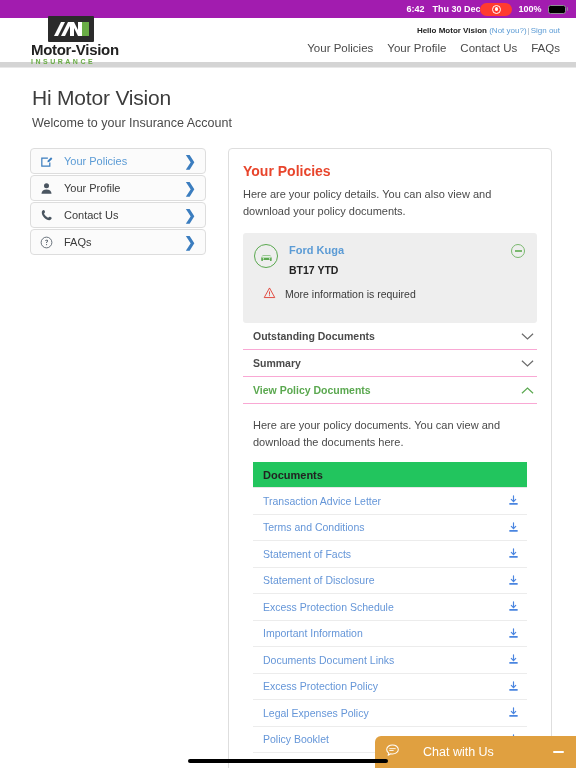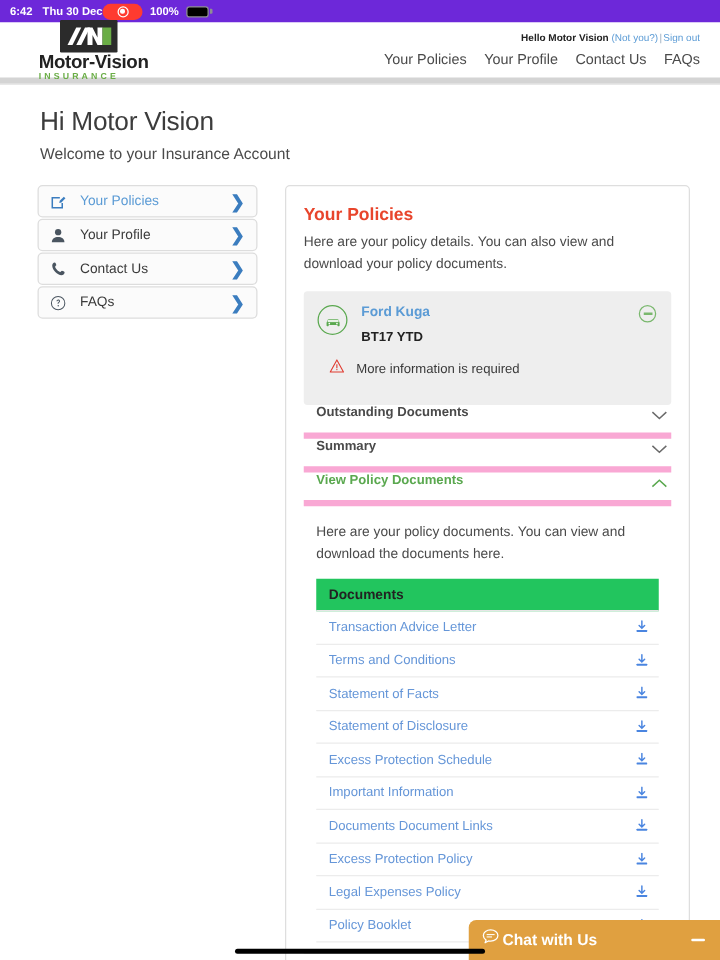--- a/index.html
+++ b/index.html
@@ -6,22 +6,22 @@
   html, body {
     width: 576px; height: 768px;
     background: #ffffff;
     font-family: "Liberation Sans", sans-serif;
     overflow: hidden;
   }
   .viewport { position: relative; width: 576px; height: 768px; background:#fff; }
 
   
   .statusbar {
-    height: 18px; background: #6d28d9; color: #fff;
-    display: flex; align-items: center; justify-content: flex-start;
+    height: 18px; background: #a21caf; color: #fff;
+    display: flex; align-items: center; justify-content: flex-end;
     padding: 0 8px; font-size: 9px; font-weight: bold;
   }
   .sb-left { display: flex; align-items: center; gap: 8px; }
   .sb-right { display: flex; align-items: center; gap: 6px; }
   .rec-pill {
     background: #ff3b30; border-radius: 7px; width: 32px; height: 13px;
     display: flex; align-items: center; justify-content: center;
   }
   .rec-ring {
     width: 9px; height: 9px; border-radius: 50%;
@@ -123,22 +123,22 @@
     position: absolute; top: 11px; right: 12px;
     width: 14px; height: 14px; border-radius: 50%;
     border: 1.3px solid #7ab86e; display: flex; align-items: center; justify-content: center;
   }
   .collapse-btn i { display:block; width: 7px; height: 1.3px; background: #7ab86e; }
   .veh-warn { display: flex; align-items: center; margin-top: 11px; }
   .veh-warn span { font-size: 10.5px; color: #3a3a3a; margin-left: 9px; }
 
   
   .acc {
-    border-bottom: 5px solid #f9a8d4;
-    height: 27px; display: flex; justify-content: space-between;
+    border-bottom: 1px solid #f9a8d4;
+    height: 27px; display: flex; align-items: center; justify-content: space-between;
     padding: 0 3px 0 10px;
   }
   .acc-label { font-size: 10.5px; font-weight: bold; color: #4a4a4a; }
   .acc.open .acc-label { color: #5aa84f; }
   .acc-chev { color: #6b6b6b; }
   .acc.open .acc-chev { color: #5aa84f; }
 
   .docs-intro {
     font-size: 11px; color: #4a4a4a; line-height: 1.55;
     padding: 13px 10px 11px 10px;
@@ -164,21 +164,21 @@
   }
 
   
   .chat {
     position: absolute; right: 0; bottom: 0;
     width: 201px; height: 32px; background: #e0a040;
     border-top-left-radius: 6px;
     display: flex; align-items: center; justify-content: space-between;
     padding: 0 12px 0 10px;
   }
-  .chat-left { display: flex; align-items: center; gap: 2px; font-weight: bold; }
+  .chat-left { display: flex; align-items: center; gap: 23px; }
   .chat-label { font-size: 12.5px; color: #fff; }
   .chat-min { width: 11px; height: 2px; background: #fff; border-radius: 1px; }
 
   
   .home-ind {
     position: absolute; bottom: 5px; left: 50%; transform: translateX(-50%);
     width: 200px; height: 4px; background: #000; border-radius: 2px;
   }
 </style>
 </head>

